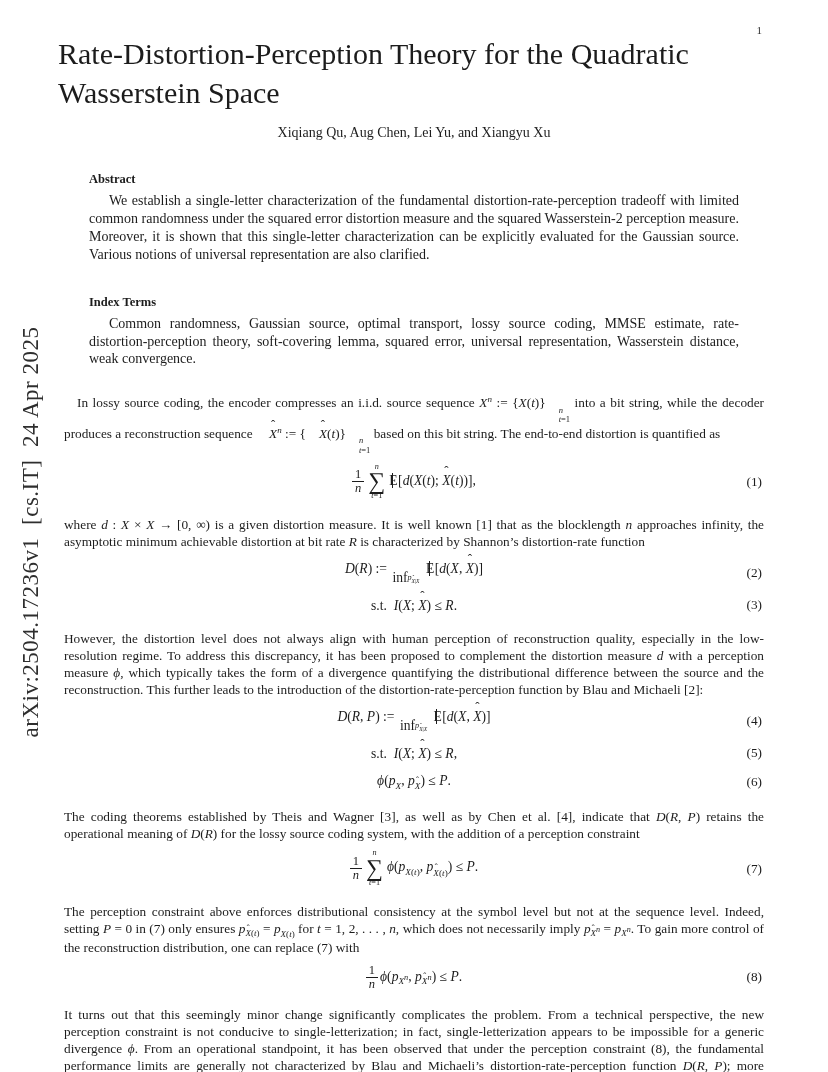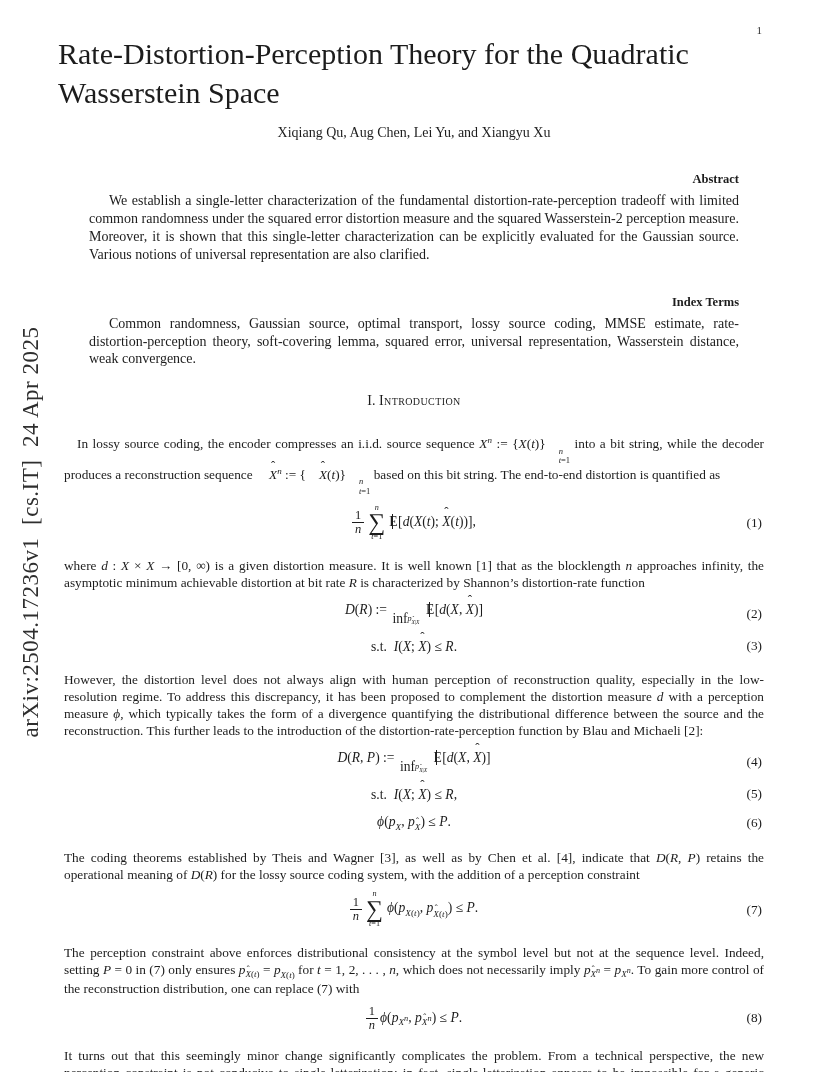--- a/index.html
+++ b/index.html
@@ -31,21 +31,21 @@
     line-height:1.3;
   }
   .authors{
     margin-top:13px;
     text-align:center;
     font-size:14px;
   }
   .front{width:650px;margin:0 auto;}
   .front-heading{
     margin-top:31px;
-    text-align:right;
+    text-align:left;
     font-weight:700;font-size:12.5px;
   }
   .front-text{
     margin:5px 0 0;
     font-size:14px;line-height:1.28;
     text-align:justify;text-indent:20px;
   }
   .section-heading{
     margin-top:25px;
     text-align:center;
@@ -138,23 +138,20 @@
   <div class="authors">Xiqiang Qu, Aug Chen, Lei Yu, and Xiangyu Xu</div>
 
   <div class="front">
     <div class="front-heading">Abstract</div>
     <p class="front-text">We establish a single-letter characterization of the fundamental distortion-rate-perception tradeoff with limited common randomness under the squared error distortion measure and the squared Wasserstein-2 perception measure. Moreover, it is shown that this single-letter characterization can be explicitly evaluated for the Gaussian source. Various notions of universal representation are also clarified.</p>
 
     <div class="front-heading">Index Terms</div>
     <p class="front-text">Common randomness, Gaussian source, optimal transport, lossy source coding, MMSE estimate, rate-distortion-perception theory, soft-covering lemma, squared error, universal representation, Wasserstein distance, weak convergence.</p>
   </div>
 
-  <div class="section-heading">
-    <span>I.</span>&nbsp;<span class="sc">Introduction</span>
-  </div>
 
   <div class="body">
 
     <p class="first">In lossy source coding, the encoder compresses an i.i.d. source sequence <i>X</i><sup><i>n</i></sup> := {<i>X</i>(<i>t</i>)}<span class="ss">
           <span><i>n</i></span>
           <span><i>t</i>=1</span>
         </span> into a bit string, while the decoder produces a reconstruction sequence <span class="hat"><i>X</i></span><sup><i>n</i></sup> := {<span class="hat"><i>X</i></span>(<i>t</i>)}<span class="ss">
           <span><i>n</i></span>
           <span><i>t</i>=1</span>
         </span> based on this bit string. The end-to-end distortion is quantified as</p>

